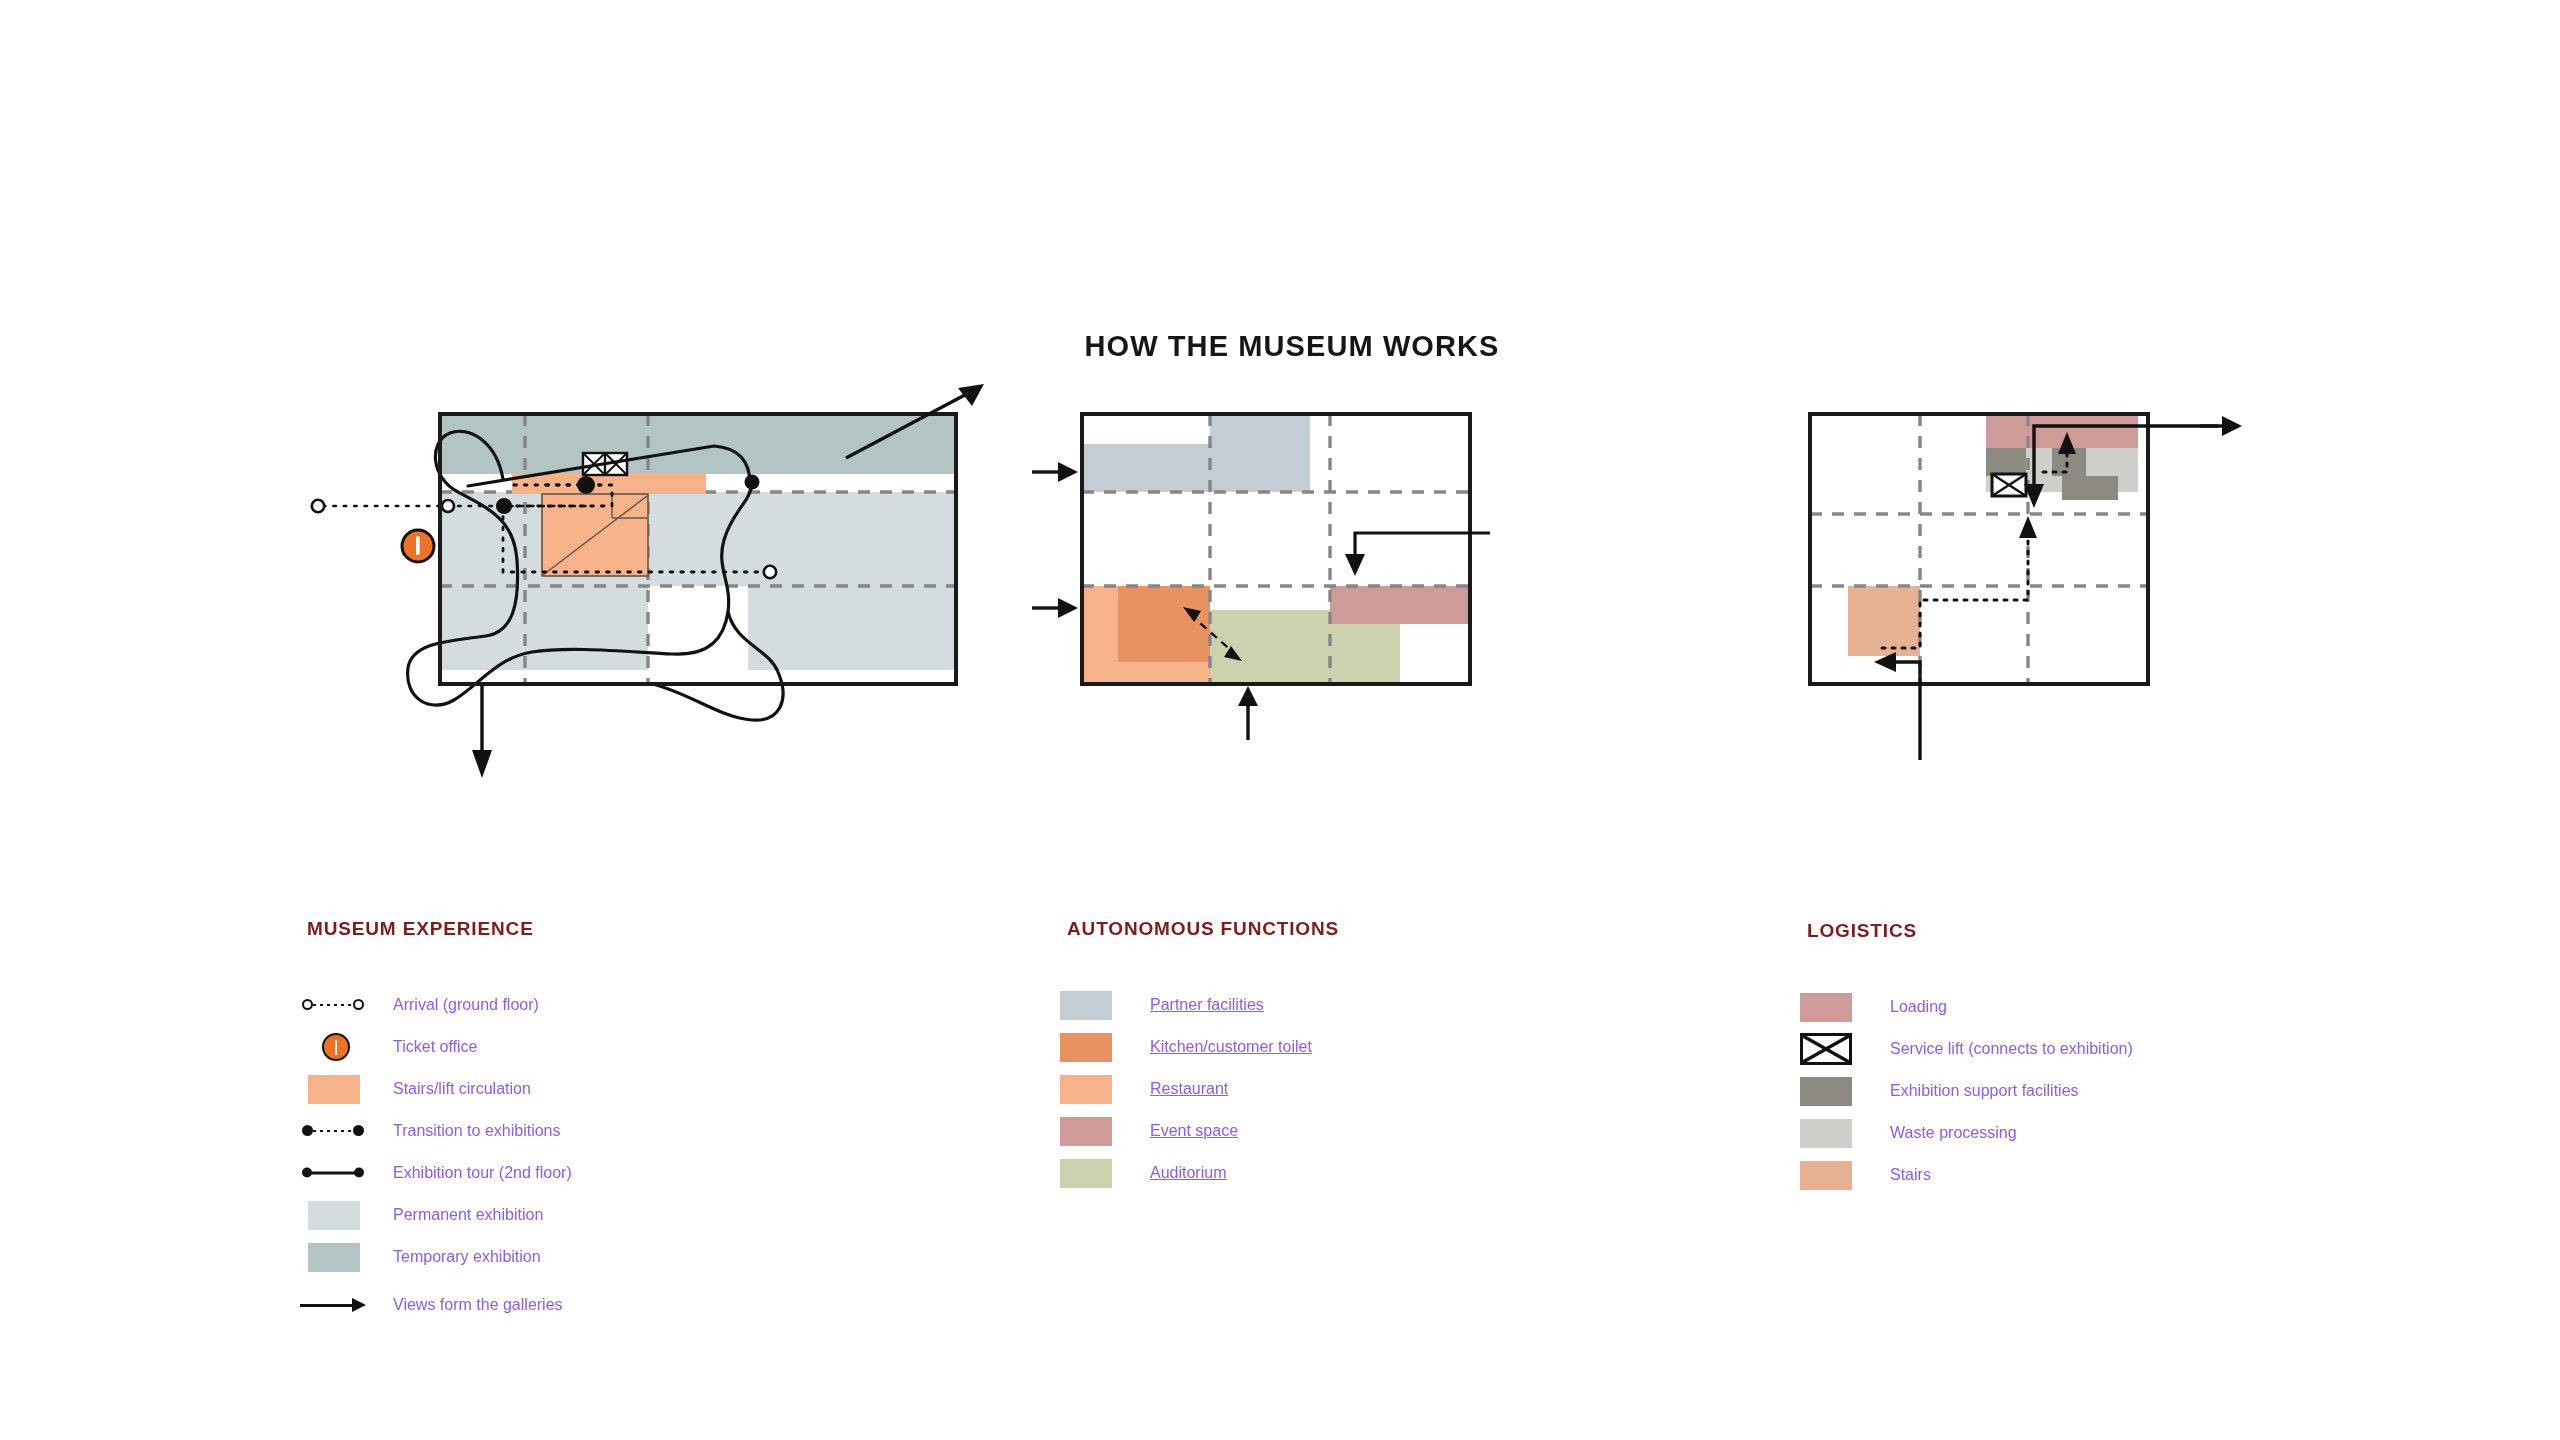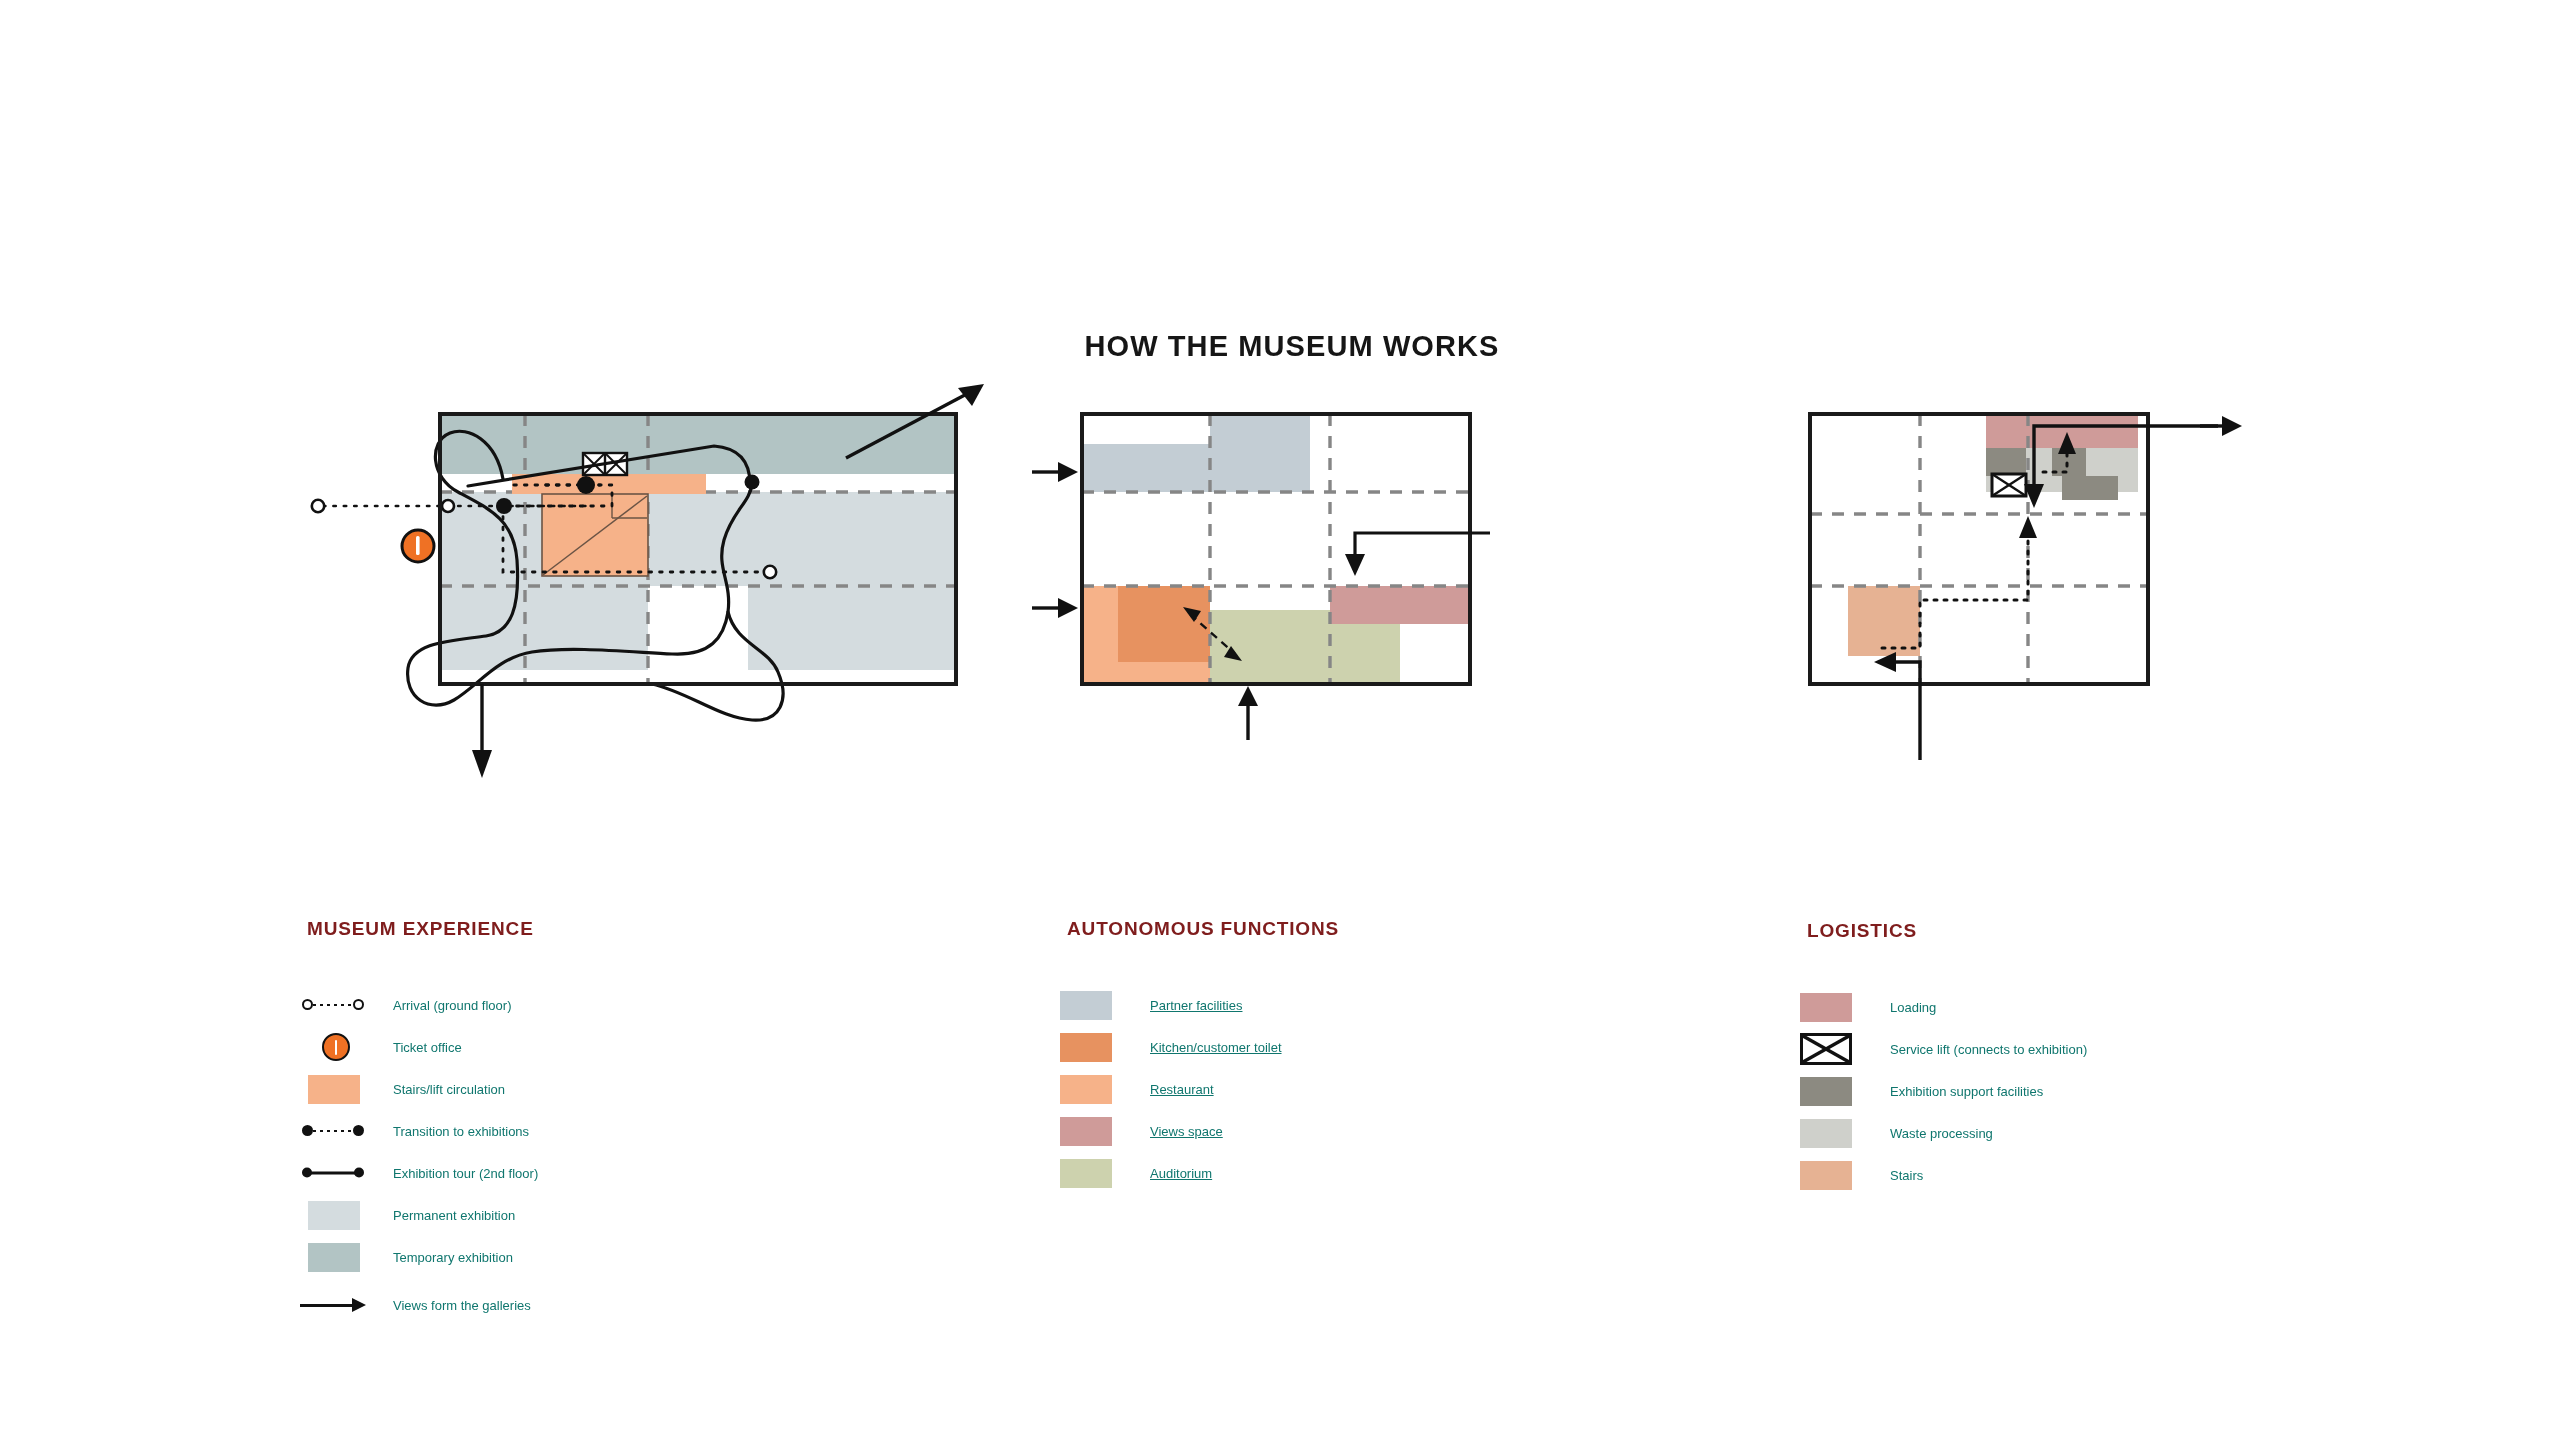--- a/index.html
+++ b/index.html
@@ -71,23 +71,23 @@
     display: flex;
     align-items: center;
   }
   .legend-sym {
     width: 78px;
     height: 42px;
     position: relative;
     flex: 0 0 78px;
   }
   .legend-label {
-    font-size: 13px;
+    font-size: 16px;
     line-height: 1;
-    color: #0f766e;
+    color: #8b5cf6;
     white-space: nowrap;
   }
   .legend-a .legend-label { margin-left: 15px; }
   .legend-b .legend-label { margin-left: 12px; text-decoration: underline; }
   .legend-c .legend-label { margin-left: 12px; }
 
   
   .sw {
     position: absolute;
     left: 0;
@@ -462,21 +462,21 @@
         <span class="legend-sym">
           <span class="sw" style="background:#f6b289"></span>
         </span>
         <span class="legend-label">Restaurant</span>
       </div>
 
       <div class="legend-row">
         <span class="legend-sym">
           <span class="sw" style="background:#cf9b99"></span>
         </span>
-        <span class="legend-label">Views space</span>
+        <span class="legend-label">Event space</span>
       </div>
 
       <div class="legend-row">
         <span class="legend-sym">
           <span class="sw" style="background:#cdd2ae"></span>
         </span>
         <span class="legend-label">Auditorium</span>
       </div>
     </div>
   </div>

